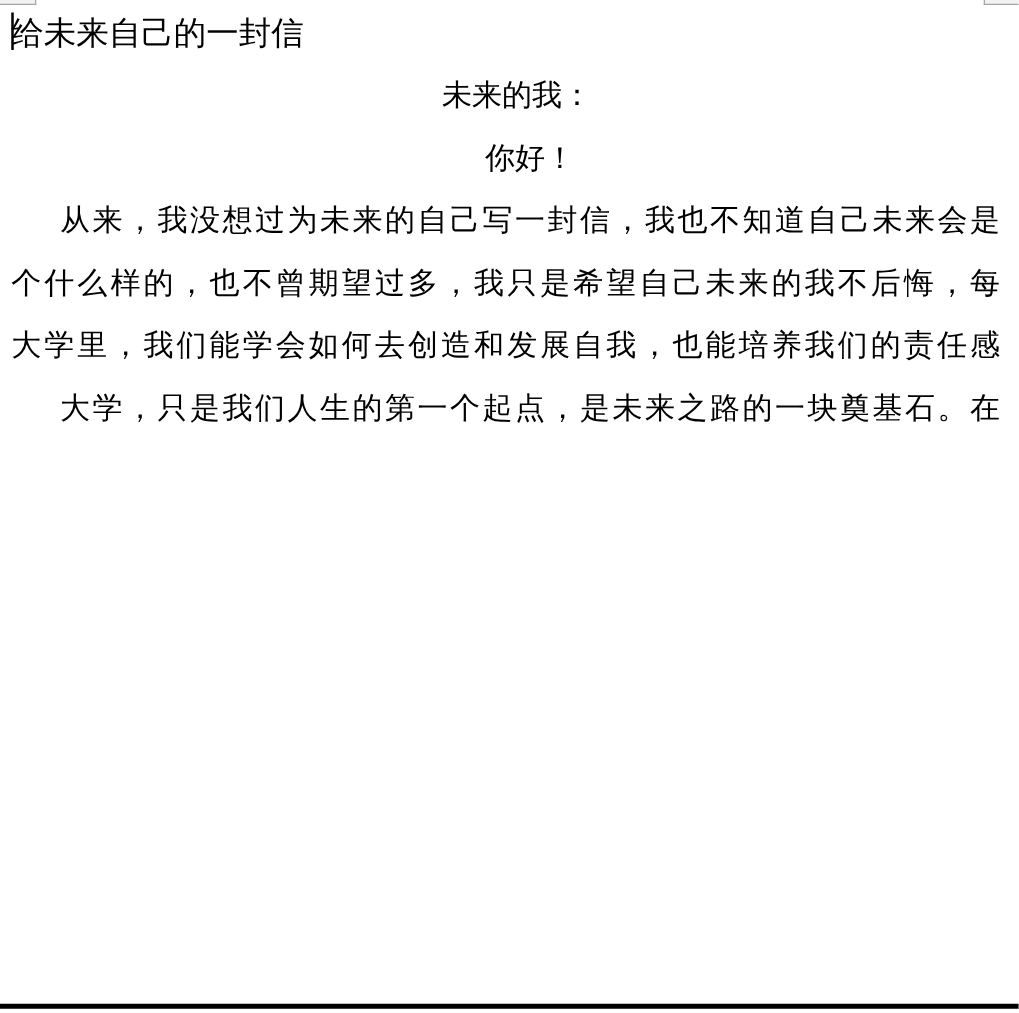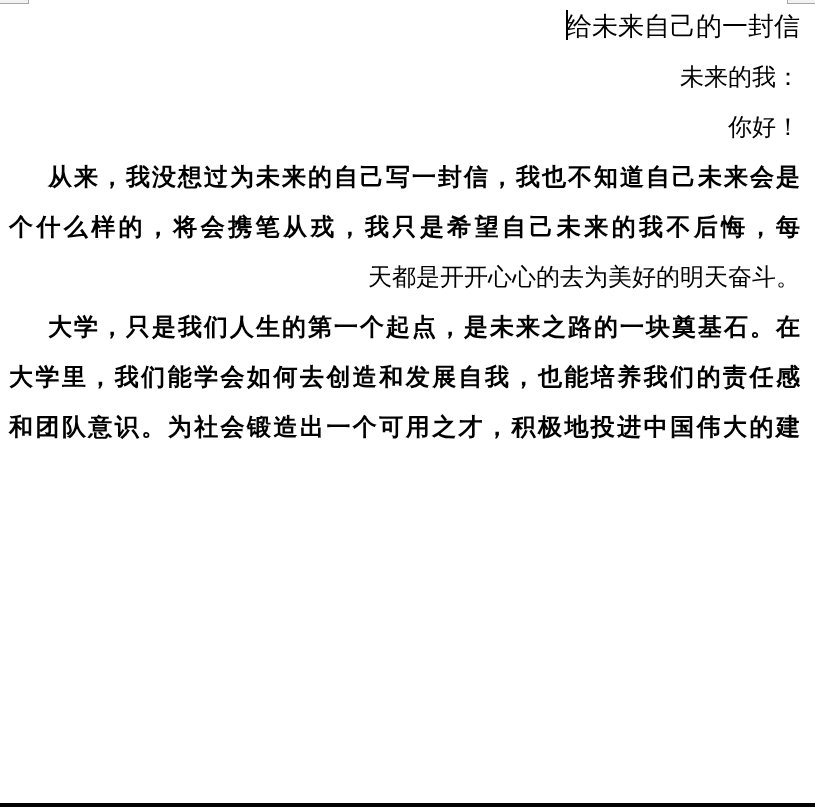--- a/index.html
+++ b/index.html
@@ -34,32 +34,31 @@
     position: absolute;
     top: 2px;
     left: 0;
     width: 815px;
     box-sizing: border-box;
     padding: 0 15px 0 9px;
   }
   .line {
     font-size: 24px;
     line-height: 50px;
-    text-align: right;
+    text-align: center;
   }
   .line.just {
     text-align: justify;
     text-align-last: justify;
-    font-weight: bold;
   }
   .line.indent { padding-left: 39px; }
   .line.salutation { padding-left: 18px; }
   .line.title {
     font-size: 26px;
-    text-align: right;
+    text-align: left;
     padding-left: 0;
   }
   .caret {
     display: inline-block;
     width: 2px;
     height: 30px;
     background: #000000;
     vertical-align: -5px;
     margin-right: -2px;
   }
@@ -83,29 +82,27 @@
   <div class="page">
 
     <div class="line title"><span class="caret"></span><span>给未来自己的一封信</span></div>
 
     <div class="line salutation">未来的我：</div>
 
     <div class="line indent">你好！</div>
 
     <div class="line indent just">从来，我没想过为未来的自己写一封信，我也不知道自己未来会是</div>
 
-    <div class="line just">个什么样的，将会携笔从戎，我只是希望自己未来的我不后悔，每</div>
+    <div class="line just">个什么样的，也不曾期望过多，我只是希望自己未来的我不后悔，每</div>
 
-    <div class="line">天都是开开心心的去为美好的明天奋斗。</div>
+
+    <div class="line just">大学里，我们能学会如何去创造和发展自我，也能培养我们的责任感</div>
 
     <div class="line indent just">大学，只是我们人生的第一个起点，是未来之路的一块奠基石。在</div>
 
-    <div class="line just">大学里，我们能学会如何去创造和发展自我，也能培养我们的责任感</div>
-
-    <div class="line just">和团队意识。为社会锻造出一个可用之才，积极地投进中国伟大的建</div>
 
 
 
 
 
 
 
   </div>
 
   <div class="bottom-rule"></div>

